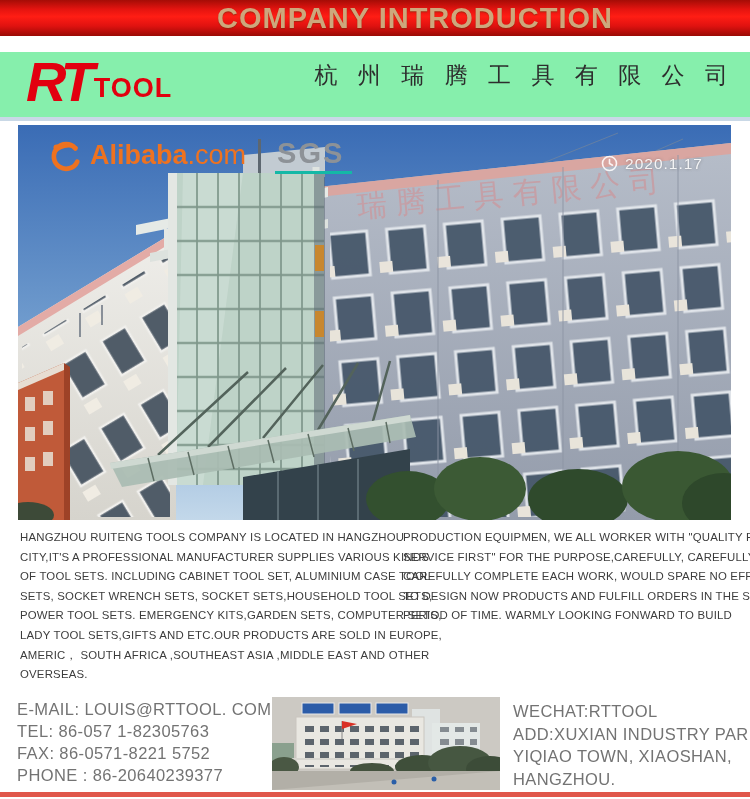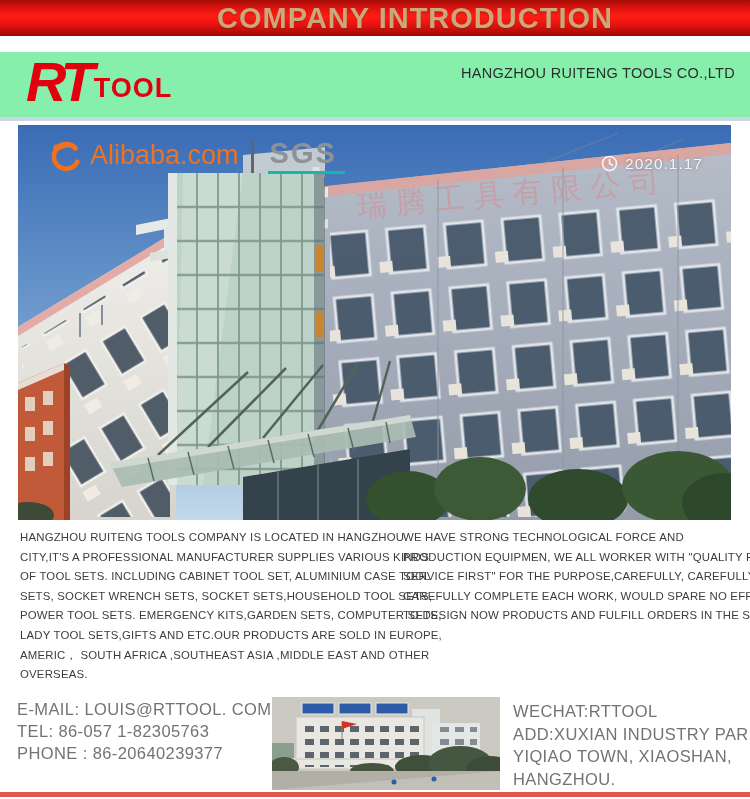--- a/index.html
+++ b/index.html
@@ -23,21 +23,21 @@
   .logo-rt{font-size:56px;font-weight:900;font-style:italic;letter-spacing:-5px;line-height:.85;}
   .logo-tool{font-size:27px;font-weight:700;letter-spacing:1px;margin-left:4px;margin-bottom:2px;}
   .company{position:absolute;right:15px;top:8px;text-align:right;color:#2d2d2d;}
   .company-cn{font-size:23px;letter-spacing:7px;font-weight:500;white-space:nowrap;}
   .company-en{font-size:14.5px;letter-spacing:.3px;margin-top:5px;font-weight:500;}
   .header-rule{position:absolute;left:0;top:117px;width:750px;height:4px;background:#c9d8e6;}
   
   .photo-main{position:absolute;left:18px;top:125px;width:713px;height:395px;overflow:hidden;}
   .brandbar{position:absolute;left:30px;top:12px;display:flex;align-items:center;}
   .alibaba-text{font-size:27px;color:#ee7220;margin-left:8px;white-space:nowrap;}
-  .alibaba-bold{font-weight:normal;}
+  .alibaba-bold{font-weight:bold;}
   .brand-divider{width:3px;height:34px;background:#5d6770;margin:0 14px 0 12px;}
   .sgs-text{font-size:29px;font-weight:bold;color:#8d9297;letter-spacing:2px;
     border-bottom:3px solid #14b8a6;padding:0 8px 1px 2px;}
   .timestamp{position:absolute;right:28px;top:30px;display:flex;align-items:flex-start;gap:7px;
     color:rgba(255,255,255,.88);font-size:15.5px;letter-spacing:1px;text-shadow:0 0 3px rgba(80,80,80,.5);}
   
   .para{position:absolute;top:528px;color:#3c3c3c;font-size:11.4px;line-height:19.6px;letter-spacing:.2px;white-space:nowrap;}
   .para-left{left:20px;width:360px;}
   .para-right{left:403px;width:335px;}
   
@@ -53,21 +53,21 @@
 <div class="banner">
   <div class="banner-title">COMPANY INTRODUCTION</div>
 </div>
 
 <div class="header">
   <div class="logo">
     <span class="logo-rt">RT</span>
     <span class="logo-tool">TOOL</span>
   </div>
   <div class="company">
-    <div class="company-en">HANGZHOU RUITENG TOOLS CO.,LTD</div>
+    <div class="company-cn">杭 州 瑞 腾 工 具 有 限 公 司</div>
   </div>
 </div>
 <div class="header-rule"></div>
 
 <div class="photo-main">
   <svg width="713" height="395" viewBox="0 0 713 395">
     <defs>
       <linearGradient id="sky" x1="0" y1="0" x2="0" y2="1">
         <stop offset="0" stop-color="#3a6cb5"></stop>
           <stop offset=".5" stop-color="#6f9bcd"></stop>
@@ -175,30 +175,31 @@
   <div>HANGZHOU RUITENG TOOLS COMPANY IS LOCATED IN HANGZHOU</div>
   <div>CITY,IT'S A PROFESSIONAL MANUFACTURER SUPPLIES VARIOUS KINDS</div>
   <div>OF TOOL SETS. INCLUDING CABINET TOOL SET, ALUMINIUM CASE TOOL</div>
   <div>SETS, SOCKET WRENCH SETS, SOCKET SETS,HOUSEHOLD TOOL SETS,</div>
   <div>POWER TOOL SETS. EMERGENCY KITS,GARDEN SETS, COMPUTER SETS,</div>
   <div>LADY TOOL SETS,GIFTS AND ETC.OUR PRODUCTS ARE SOLD IN EUROPE,</div>
   <div>AMERIC， SOUTH AFRICA ,SOUTHEAST ASIA ,MIDDLE EAST AND OTHER</div>
   <div>OVERSEAS.</div>
 </div>
 <div class="para para-right">
-  <div>WE HAVE STRONG TECHNOLOGICAL FORCE AND</div>
   <div>PRODUCTION EQUIPMEN, WE ALL WORKER WITH "QUALITY FIRST,</div>
   <div>SERVICE FIRST" FOR THE PURPOSE,CAREFULLY, CAREFULLY . AND THEN</div>
   <div>CAREFULLY COMPLETE EACH WORK, WOULD SPARE NO EFFORT</div>
   <div>TO DESIGN NOW PRODUCTS AND FULFILL ORDERS IN THE SHORTEST</div>
+  <div>PERIOD OF TIME. WARMLY LOOKING FONWARD TO BUILD</div>
 </div>
 
 <div class="contact contact-left">
   <div>E-MAIL: LOUIS@RTTOOL. COM</div>
   <div>TEL: 86-057 1-82305763</div>
+  <div>FAX: 86-0571-8221 5752</div>
   <div>PHONE : 86-20640239377</div>
 </div>
 
 <div class="photo-bottom">
   <svg width="228" height="93" viewBox="0 0 228 93">
     <defs>
       <pattern id="winB" width="15" height="13" patternUnits="userSpaceOnUse">
         <rect x="3" y="3" width="9" height="6" fill="#5c646c"></rect>
       </pattern>
     </defs>

